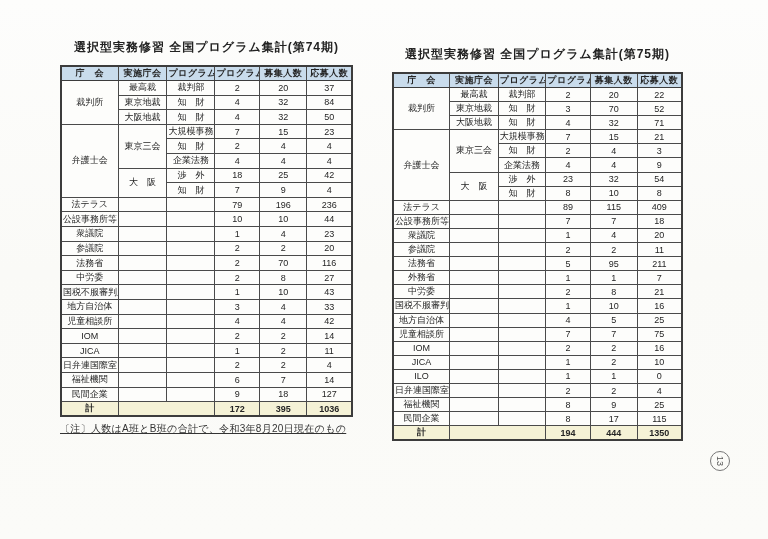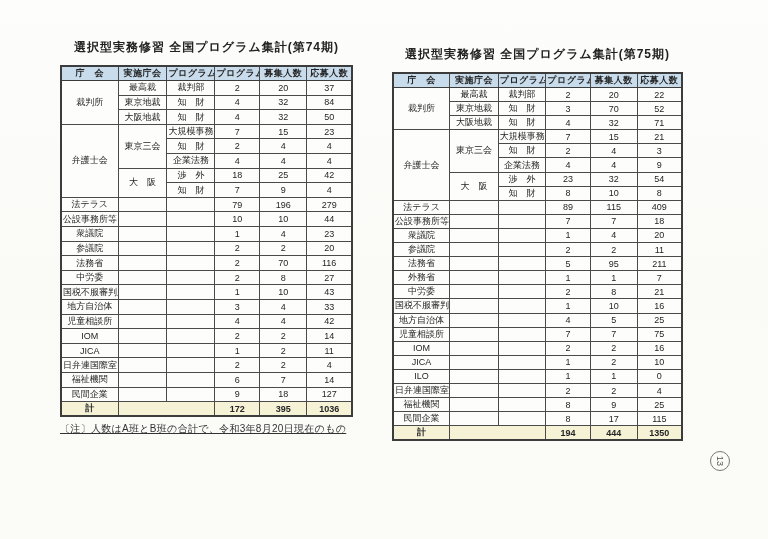--- a/index.html
+++ b/index.html
@@ -165,21 +165,21 @@
             <td>7</td>
             <td>9</td>
             <td>4</td>
           </tr>
           <tr>
             <td>法テラス</td>
             <td></td>
             <td></td>
             <td>79</td>
             <td>196</td>
-            <td>279</td>
+            <td>236</td>
           </tr>
           <tr>
             <td>公設事務所等</td>
             <td></td>
             <td></td>
             <td>10</td>
             <td>10</td>
             <td>44</td>
           </tr>
           <tr>

